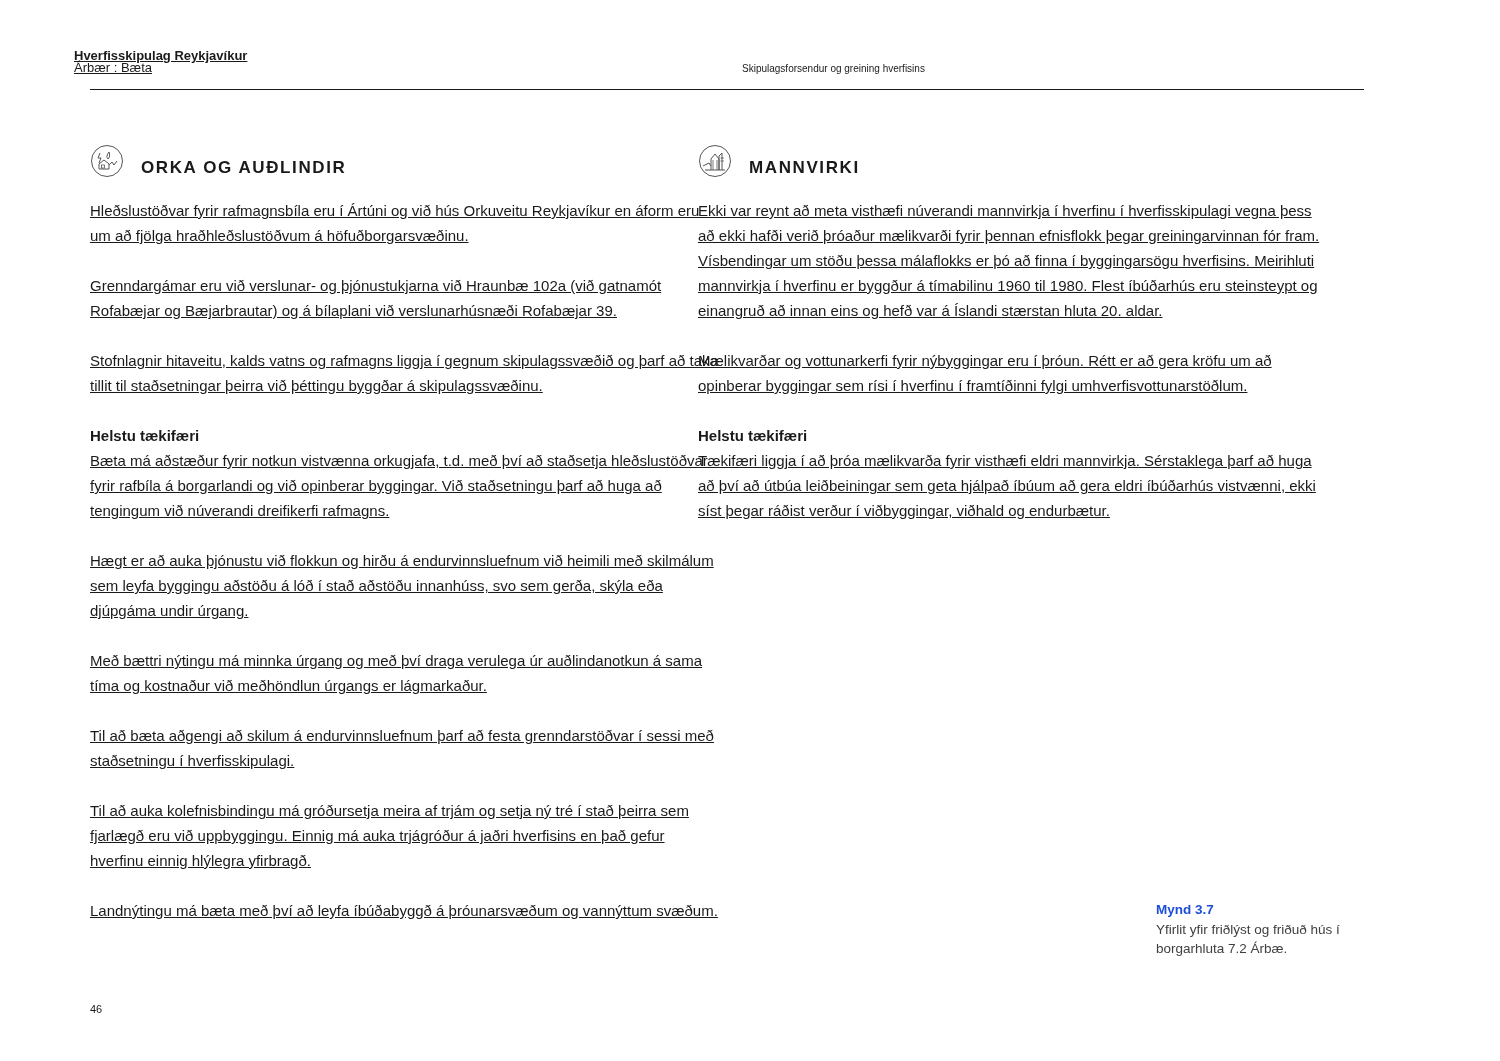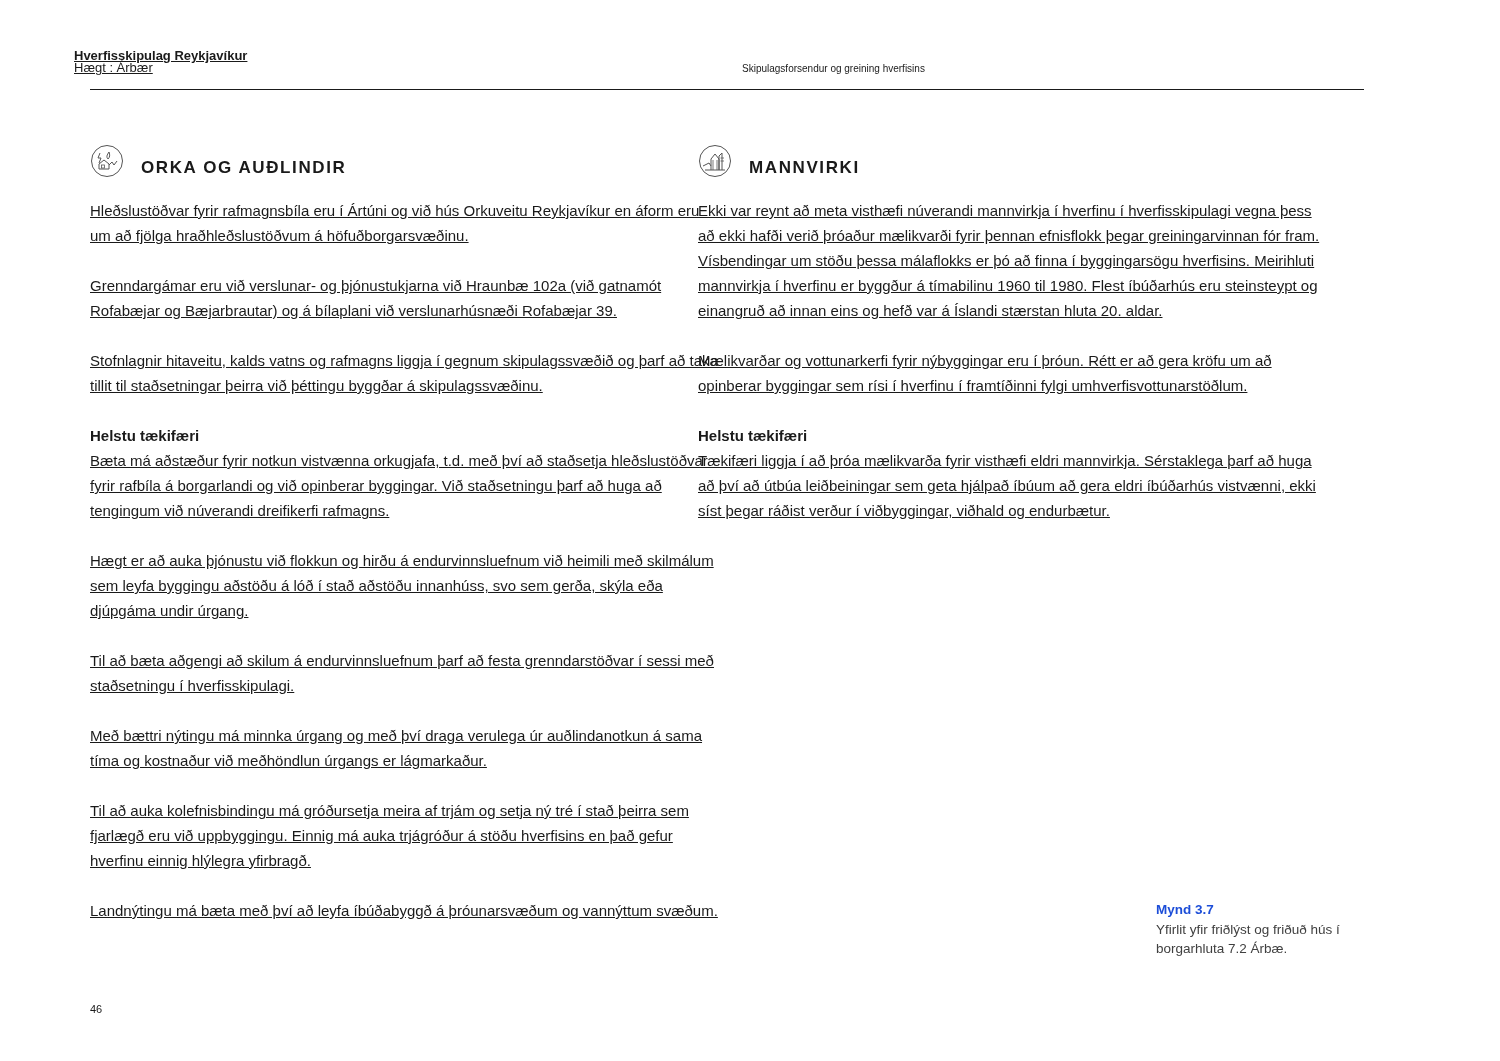--- a/index.html
+++ b/index.html
@@ -25,21 +25,21 @@
     .caption .cap-title { font-weight: bold; color: #1d4ed8; }
     .caption .cap-text { color: #404040; }
 
     .page-number { position: absolute; left: 90px; top: 1003px; font-size: 11px; }
   </style>
 </head>
 <body>
 
 <div class="header-left">
   <div class="title">Hverfisskipulag Reykjavíkur</div>
-  <div>Hægt : Árbær</div>
+  <div>Árbær : Bæta</div>
 </div>
 <div class="header-right">Skipulagsforsendur og greining hverfisins</div>
 <div class="header-rule"></div>
 
 <div class="column col-left">
   <div class="section-head">
     <svg class="section-icon" viewBox="0 0 34 34">
       <circle cx="17" cy="17" r="15.5" fill="none" stroke="#555" stroke-width="1"></circle>
       <path d="M10 9 L8 14 L11 14 L9 19" fill="none" stroke="#555" stroke-width="1"></path>
       <path d="M19 8 C17 11 16 13 18 15 C20 13 20 11 19 8 Z" fill="none" stroke="#555" stroke-width="1"></path>
@@ -48,23 +48,23 @@
       <path d="M19 21 L22 18 L24 21 L27 17" fill="none" stroke="#555" stroke-width="1"></path>
     </svg>
     <span class="section-title">ORKA OG AUÐLINDIR</span>
   </div>
   <p class="para">Hleðslustöðvar fyrir rafmagnsbíla eru í Ártúni og við hús Orkuveitu Reykjavíkur en áform eru um að fjölga hraðhleðslustöðvum á höfuðborgarsvæðinu.</p>
   <p class="para">Grenndargámar eru við verslunar- og þjónustukjarna við Hraunbæ 102a (við gatnamót Rofabæjar og Bæjarbrautar) og á bílaplani við verslunarhúsnæði Rofabæjar 39.</p>
   <p class="para">Stofnlagnir hitaveitu, kalds vatns og rafmagns liggja í gegnum skipulagssvæðið og þarf að taka tillit til staðsetningar þeirra við þéttingu byggðar á skipulagssvæðinu.</p>
   <div class="subhead">Helstu tækifæri</div>
   <p class="para">Bæta má aðstæður fyrir notkun vistvænna orkugjafa, t.d. með því að staðsetja hleðslustöðvar fyrir rafbíla á borgarlandi og við opinberar byggingar. Við staðsetningu þarf að huga að tengingum við núverandi dreifikerfi rafmagns.</p>
   <p class="para">Hægt er að auka þjónustu við flokkun og hirðu á endurvinnsluefnum við heimili með skilmálum sem leyfa byggingu aðstöðu á lóð í stað aðstöðu innanhúss, svo sem gerða, skýla eða djúpgáma undir úrgang.</p>
+  <p class="para">Með bættri nýtingu má minnka úrgang og með því draga verulega úr auðlindanotkun á sama tíma og kostnaður við meðhöndlun úrgangs er lágmarkaður.</p>
   <p class="para">Til að bæta aðgengi að skilum á endurvinnsluefnum þarf að festa grenndarstöðvar í sessi með staðsetningu í hverfisskipulagi.</p>
-  <p class="para">Með bættri nýtingu má minnka úrgang og með því draga verulega úr auðlindanotkun á sama tíma og kostnaður við meðhöndlun úrgangs er lágmarkaður.</p>
-  <p class="para">Til að auka kolefnisbindingu má gróðursetja meira af trjám og setja ný tré í stað þeirra sem fjarlægð eru við uppbyggingu. Einnig má auka trjágróður á stöðu hverfisins en það gefur hverfinu einnig hlýlegra yfirbragð.</p>
+  <p class="para">Til að auka kolefnisbindingu má gróðursetja meira af trjám og setja ný tré í stað þeirra sem fjarlægð eru við uppbyggingu. Einnig má auka trjágróður á jaðri hverfisins en það gefur hverfinu einnig hlýlegra yfirbragð.</p>
   <p class="para">Landnýtingu má bæta með því að leyfa íbúðabyggð á þróunarsvæðum og vannýttum svæðum.</p>
 </div>
 
 <div class="column col-right">
   <div class="section-head">
     <svg class="section-icon" viewBox="0 0 34 34">
       <circle cx="17" cy="17" r="15.5" fill="none" stroke="#555" stroke-width="1"></circle>
       <path d="M5 22 L11 19 L13 22" fill="none" stroke="#555" stroke-width="1"></path>
       <path d="M13 26 L13 15 L17 10 L21 15 L21 26" fill="none" stroke="#555" stroke-width="1"></path>
       <line x1="15" y1="16" x2="15" y2="26" stroke="#555" stroke-width="0.8"></line>

